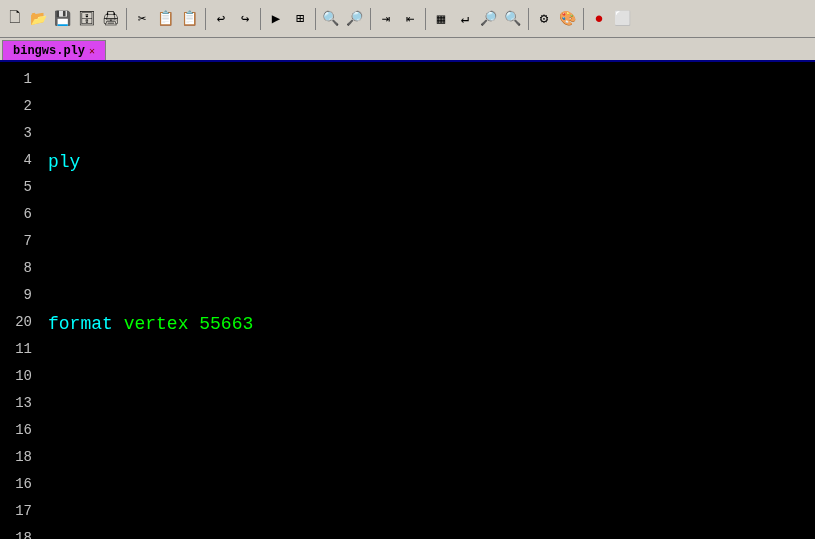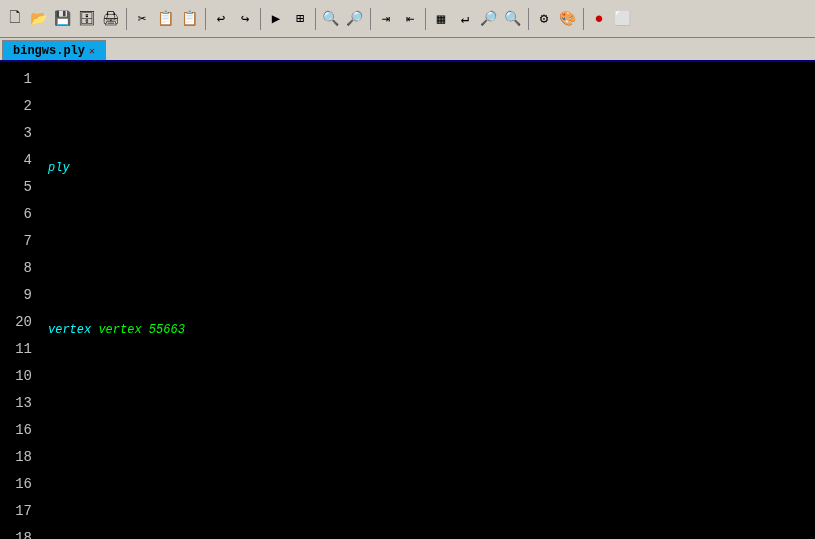--- a/index.html
+++ b/index.html
@@ -60,21 +60,21 @@
       font-size: 12px;
       cursor: pointer;
       color: #000;
       display: flex;
       align-items: center;
       gap: 4px;
       height: 20px;
     }
 
     .tab.active {
-      background: #0ea5e9;
+      background: #d946ef;
       font-weight: bold;
     }
 
     .tab-close {
       color: #800000;
       font-weight: bold;
       font-size: 10px;
     }
 
     
@@ -93,27 +93,26 @@
       font-size: 14px;
       line-height: 27px;
       text-align: right;
       min-width: 40px;
       border-right: none;
       user-select: none;
     }
 
     #code-content {
       flex: 1;
-      padding: 12px 4px 4px 8px;
-      font-size: 12px;
+      padding: 6px 4px 4px 8px;
+      font-size: 18px;
       line-height: 27px;
       color: #00ff00;
       white-space: pre;
       overflow: hidden;
-      font-style: italic;
     }
 
     .line {
       display: block;
       height: 27px;
       white-space: pre;
     }
 
     
     .kw { color: #00ffff; }      
@@ -185,21 +184,21 @@
     <span class="line">16</span>
     <span class="line">17</span>
     <span class="line">18</span>
   </div>
   <div id="code-content">
     
     <span class="line"><span class="kw">ply</span></span>
     
     
     
-    <span class="line"><span class="kw">vertex</span> <span class="val">vertex 55663</span></span>
+    <span class="line"><span class="kw">format</span> <span class="val">vertex 55663</span></span>
     
     
     
     
     
     
     
     
     
     

